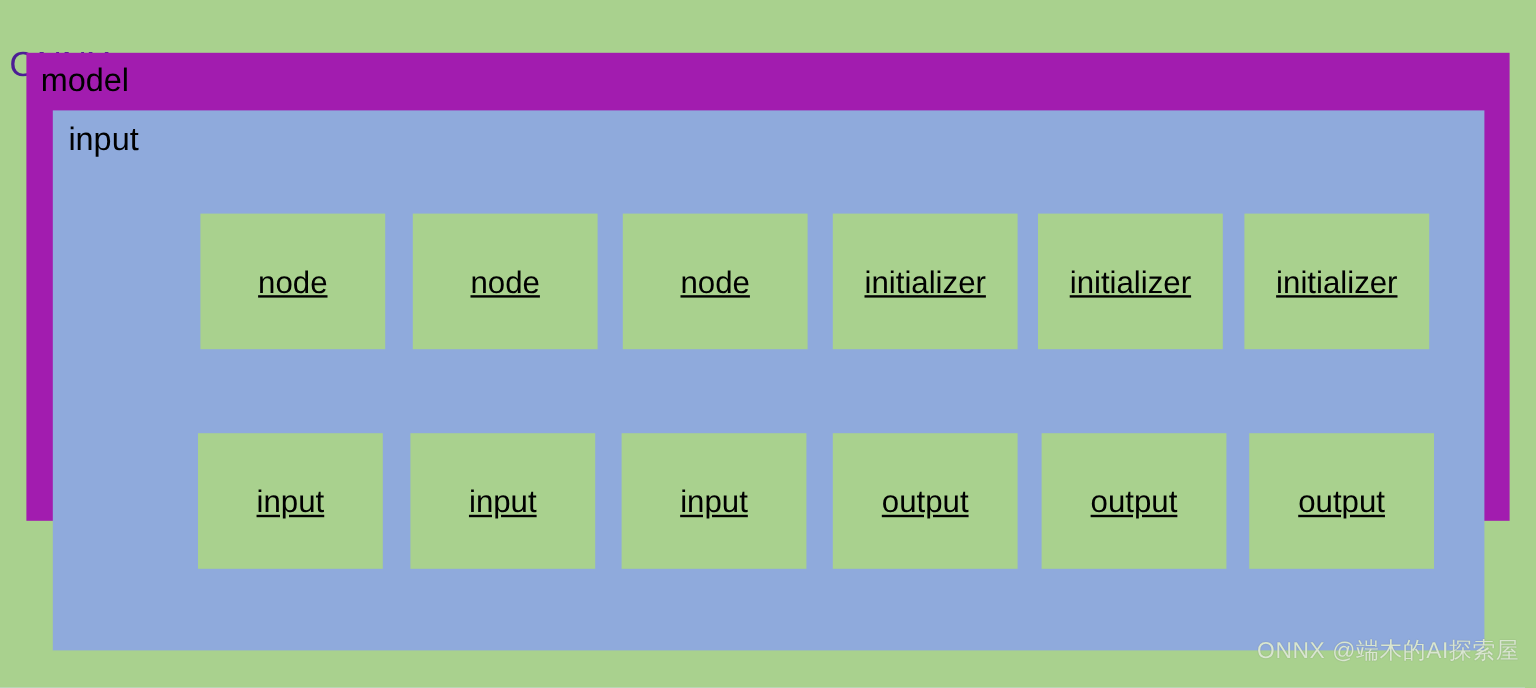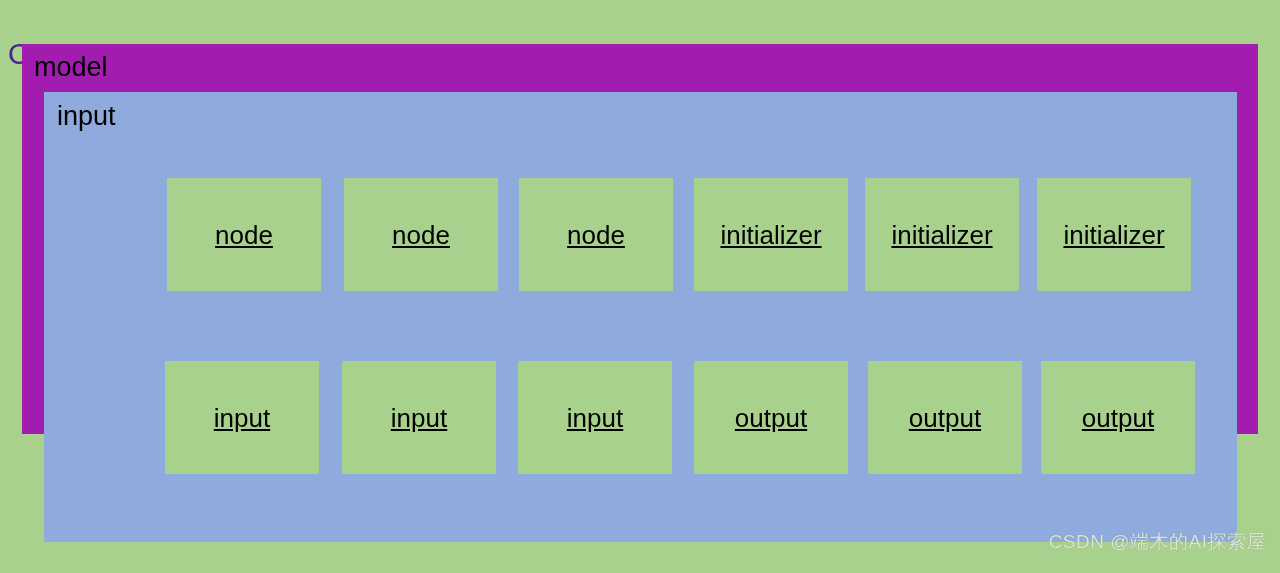--- a/index.html
+++ b/index.html
@@ -154,15 +154,15 @@
           </div>
           <div class="item-box" style="left: 997px; top: 269px; width: 154px; height: 113px; background: rgb(169, 209, 142);">
             <span class="item-label">output</span>
           </div>
         </div>
 
     </div>
 
   </div>
 
-  <div id="watermark">CSDN @端木的AI探索屋</div>
+  <div id="watermark">ONNX @端木的AI探索屋</div>
 
 </div>
 
 </body></html>

